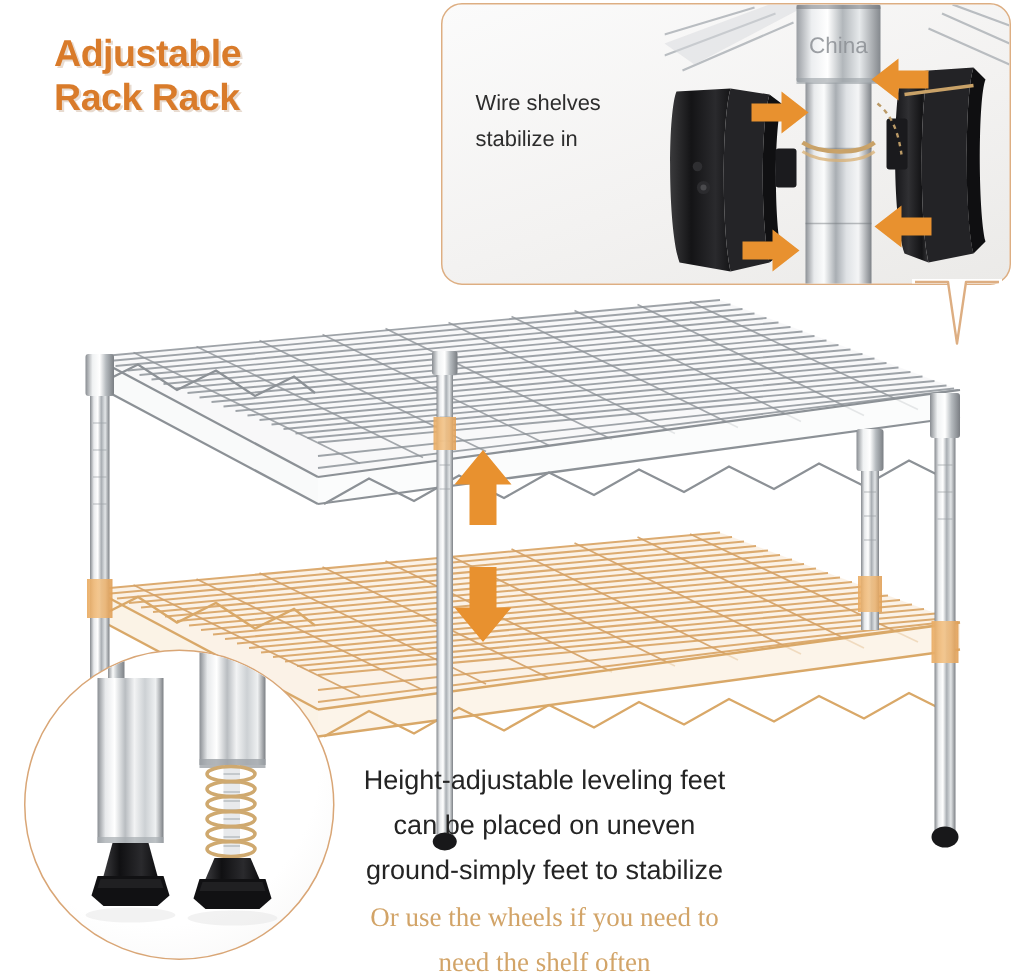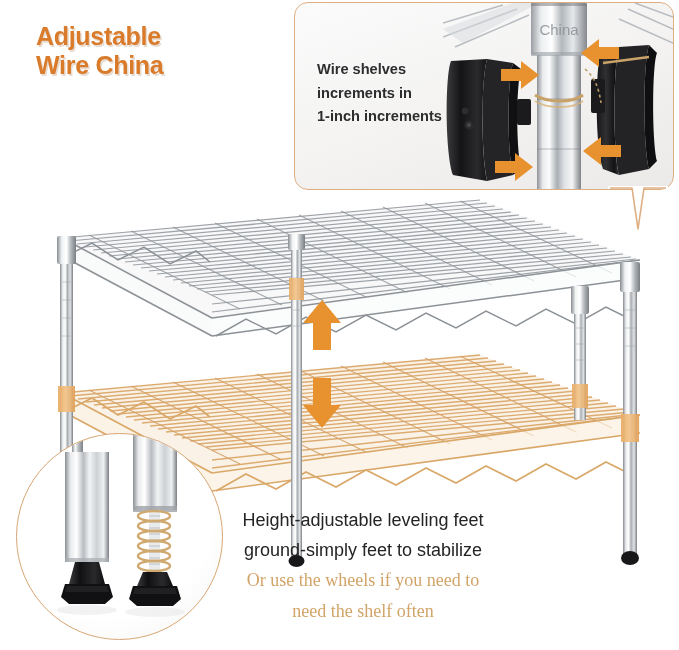--- a/index.html
+++ b/index.html
@@ -44,21 +44,21 @@
     box-sizing: border-box;
   }
   #callout-text {
     position: absolute;
     left: 22px;
     top: 55px;
     font-size: 14.6px;
     line-height: 1.62;
     color: #2d2d2d;
   }
-  #callout-text span { display: block; white-space: nowrap; font-weight: bold; }
+  #callout-text span { display: block; white-space: nowrap; }
   #callout-art {
     position: absolute;
     right: 0;
     top: 0;
     width: 230px;
     height: 188px;
   }
   #callout-tail {
     position: absolute;
     left: 608px;
@@ -104,29 +104,28 @@
   #caption .dark { color: #242424; display: block; white-space: nowrap; }
   #caption .tan  { color: #d2a468; display: block; white-space: nowrap; font-family: Liberation Serif, serif; }
 </style>
 </head>
 <body>
 
 <div id="page">
 
   <div id="title">
     <span>Adjustable</span>
-    <span class="l2">Wire China</span>
+    <span class="l2">Rack Rack</span>
   </div>
 
   <div id="callout">
 
     <div id="callout-text">
       <span>Wire shelves</span>
-      <span>increments in</span>
-      <span>1-inch increments</span>
+      <span>stabilize in</span>
     </div>
 
     <svg id="callout-art" viewBox="0 0 230 188">
       <defs>
         <linearGradient id="chrome" x1="0" y1="0" x2="1" y2="0">
           <stop offset="0" stop-color="#8d9196"></stop>
           <stop offset="0.13" stop-color="#e8eaec"></stop>
           <stop offset="0.28" stop-color="#fbfcfc"></stop>
           <stop offset="0.46" stop-color="#a9aeb3"></stop>
           <stop offset="0.62" stop-color="#dfe2e5"></stop>
@@ -477,18 +476,19 @@
         <path d="M126 138 L150 138 L156 152 L120 152 Z" fill="url(#footg)"></path>
         <path d="M116 152 L160 152 L164 165 L156 172 L120 172 L112 165 Z" fill="#111113"></path>
         <path d="M118 154 L158 154 L160 160 L116 160 Z" fill="#262629" opacity="0.7"></path>
         <ellipse cx="138" cy="178" rx="30" ry="5" fill="#e3e3e3" opacity="0.45"></ellipse>
       </g>
     </svg>
   </div>
 
   <div id="caption">
     <span class="dark">Height-adjustable leveling feet</span>
+    <span class="dark">can be placed on uneven</span>
     <span class="dark">ground-simply feet to stabilize</span>
     <span class="tan">Or use the wheels if you need to</span>
     <span class="tan">need the shelf often</span>
   </div>
 
 </div>
 
 </body></html>

